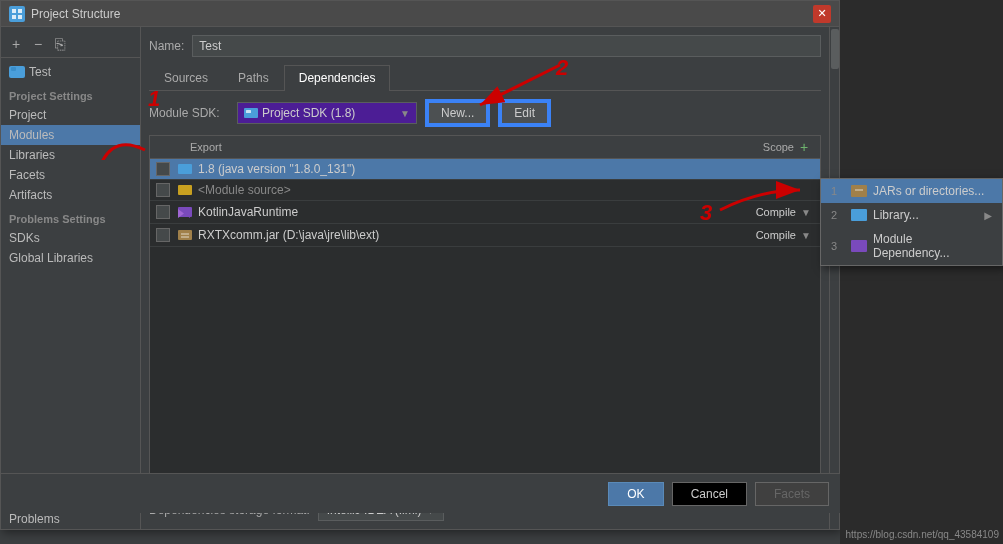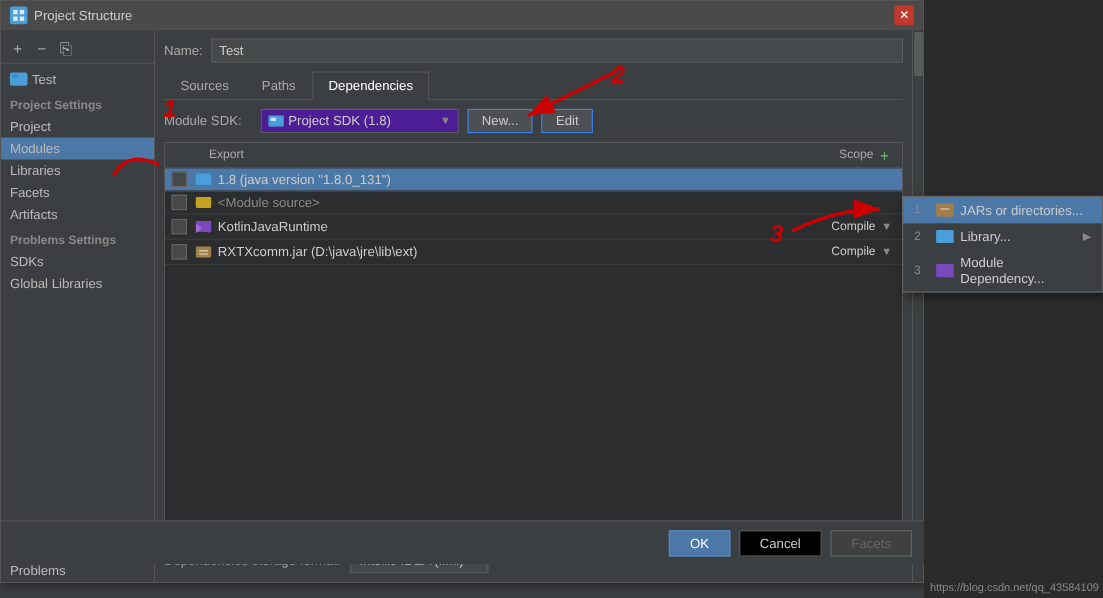--- a/index.html
+++ b/index.html
@@ -228,21 +228,21 @@
 
     .sdk-select-text { color: #ccc; font-size: 12px; flex: 1; }
 
     .sdk-arrow {
       font-size: 10px;
       color: #888;
     }
 
     .sdk-btn {
       background: #4c5052;
-      border: 1px solid #3b82f6;
+      border: 4px solid #3b82f6;
       color: #ccc;
       padding: 3px 12px;
       cursor: pointer;
       font-size: 12px;
       text-align: center;
     }
 
     
     .dep-table-header {
       display: flex;

